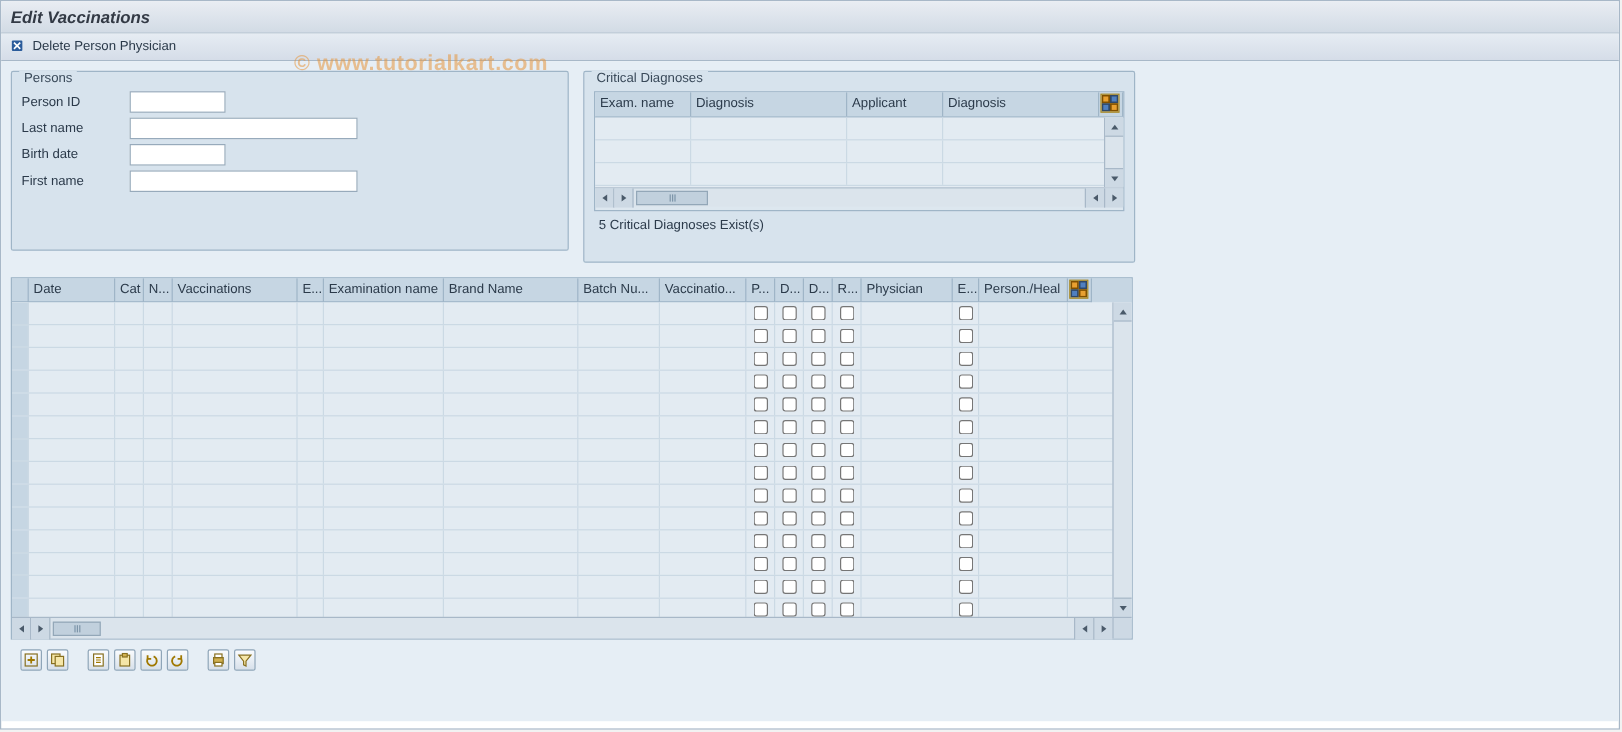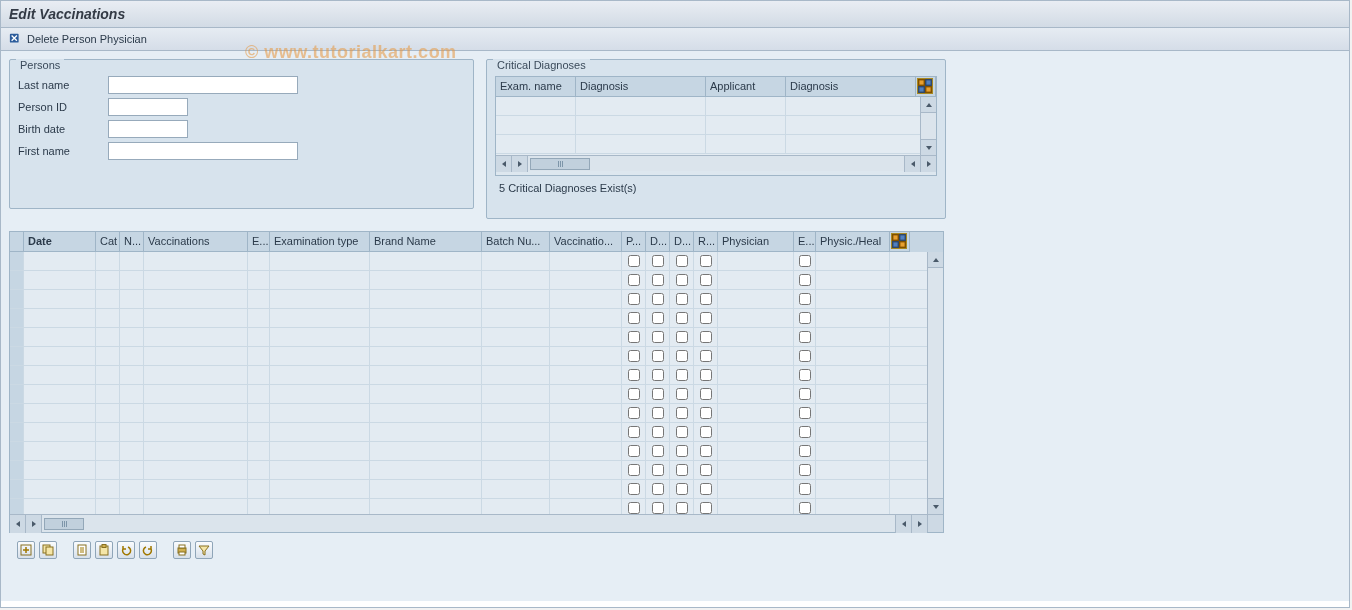--- a/index.html
+++ b/index.html
@@ -193,26 +193,26 @@
     <span class="toolbar-label">Delete Person Physician</span>
   </div>
 
   <div class="content">
     <div class="row">
 
       <div class="group persons-group">
         <span class="group-title">Persons</span>
         <div class="persons-fields">
           <div class="field-row">
+            <label>Person ID</label>
+            <input type="text" style="width: 80px;" value="">
+          </div>
+          <div class="field-row">
             <label>Last name</label>
             <input type="text" style="width: 190px;" value="">
-          </div>
-          <div class="field-row">
-            <label>Person ID</label>
-            <input type="text" style="width: 80px;" value="">
           </div>
           <div class="field-row">
             <label>Birth date</label>
             <input type="text" style="width: 80px;" value="">
           </div>
           <div class="field-row">
             <label>First name</label>
             <input type="text" style="width: 190px;" value="">
           </div>
         </div>
@@ -298,36 +298,36 @@
               </div>
           </div>
         </div>
         <div class="diag-info">5 Critical Diagnoses Exist(s)</div>
       </div>
     </div>
 
     <div class="main-table-wrap">
       <div class="main-head" id="main-head">
           <div class="hcell" style="width: 14px;"></div>
-          <div class="hcell" style="width: 72px; font-weight: bold;">Date</div>
+          <div class="hcell" style="width: 72px;">Date</div>
           <div class="hcell" style="width: 24px;">Cat</div>
           <div class="hcell" style="width: 24px;">N...</div>
           <div class="hcell" style="width: 104px;">Vaccinations</div>
           <div class="hcell" style="width: 22px;">E...</div>
-          <div class="hcell" style="width: 100px;">Examination type</div>
+          <div class="hcell" style="width: 100px;">Examination name</div>
           <div class="hcell" style="width: 112px;">Brand Name</div>
           <div class="hcell" style="width: 68px;">Batch Nu...</div>
           <div class="hcell" style="width: 72px;">Vaccinatio...</div>
           <div class="hcell" style="width: 24px;">P...</div>
           <div class="hcell" style="width: 24px;">D...</div>
           <div class="hcell" style="width: 24px;">D...</div>
           <div class="hcell" style="width: 24px;">R...</div>
           <div class="hcell" style="width: 76px;">Physician</div>
           <div class="hcell" style="width: 22px;">E...</div>
-          <div class="hcell" style="width: 74px;">Physic./Heal</div>
+          <div class="hcell" style="width: 74px;">Person./Heal</div>
           <div class="hcell" style="width: 20px; padding: 1px;"><span class="config-icon">
               <svg viewBox="0 0 10 10">
                 <rect x="0.5" y="0.5" width="4" height="4" fill="#e8a030" stroke="#805000"></rect>
                 <rect x="5.5" y="0.5" width="4" height="4" fill="#5080c0" stroke="#304868"></rect>
                 <rect x="0.5" y="5.5" width="4" height="4" fill="#5080c0" stroke="#304868"></rect>
                 <rect x="5.5" y="5.5" width="4" height="4" fill="#e8a030" stroke="#805000"></rect>
               </svg>
             </span></div>
         </div>
       <div class="main-body" id="main-body">

